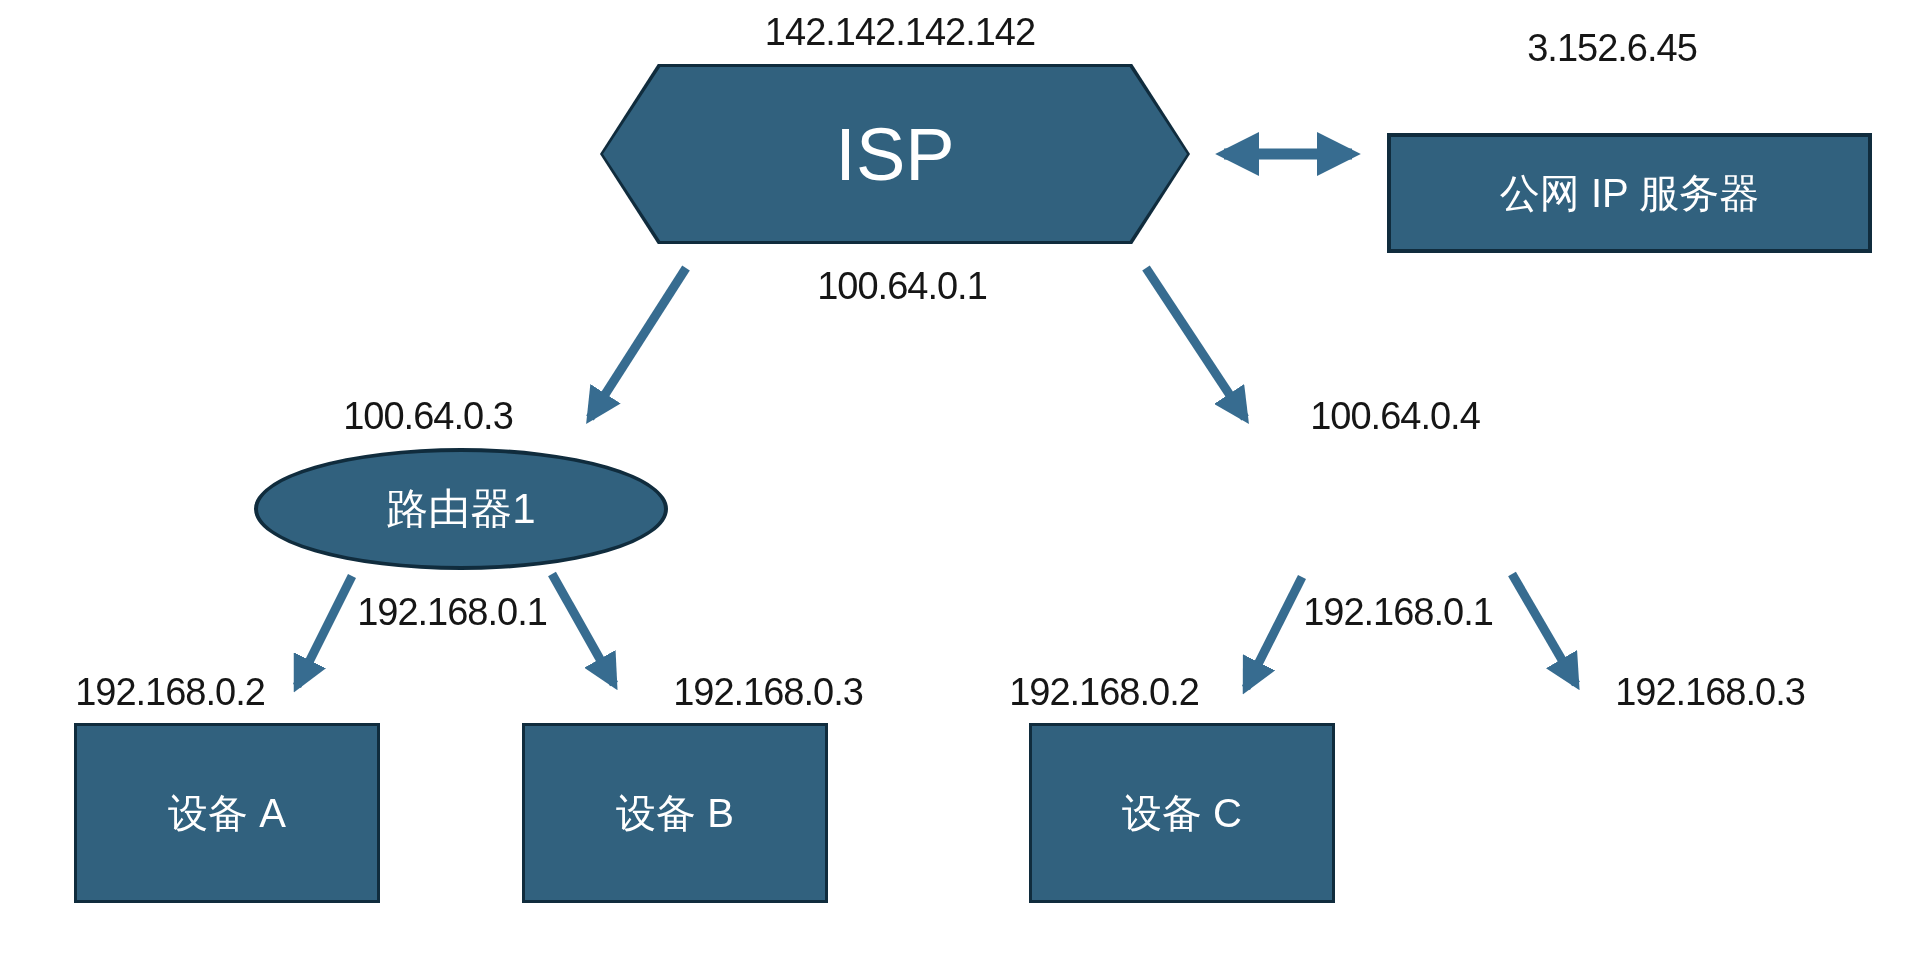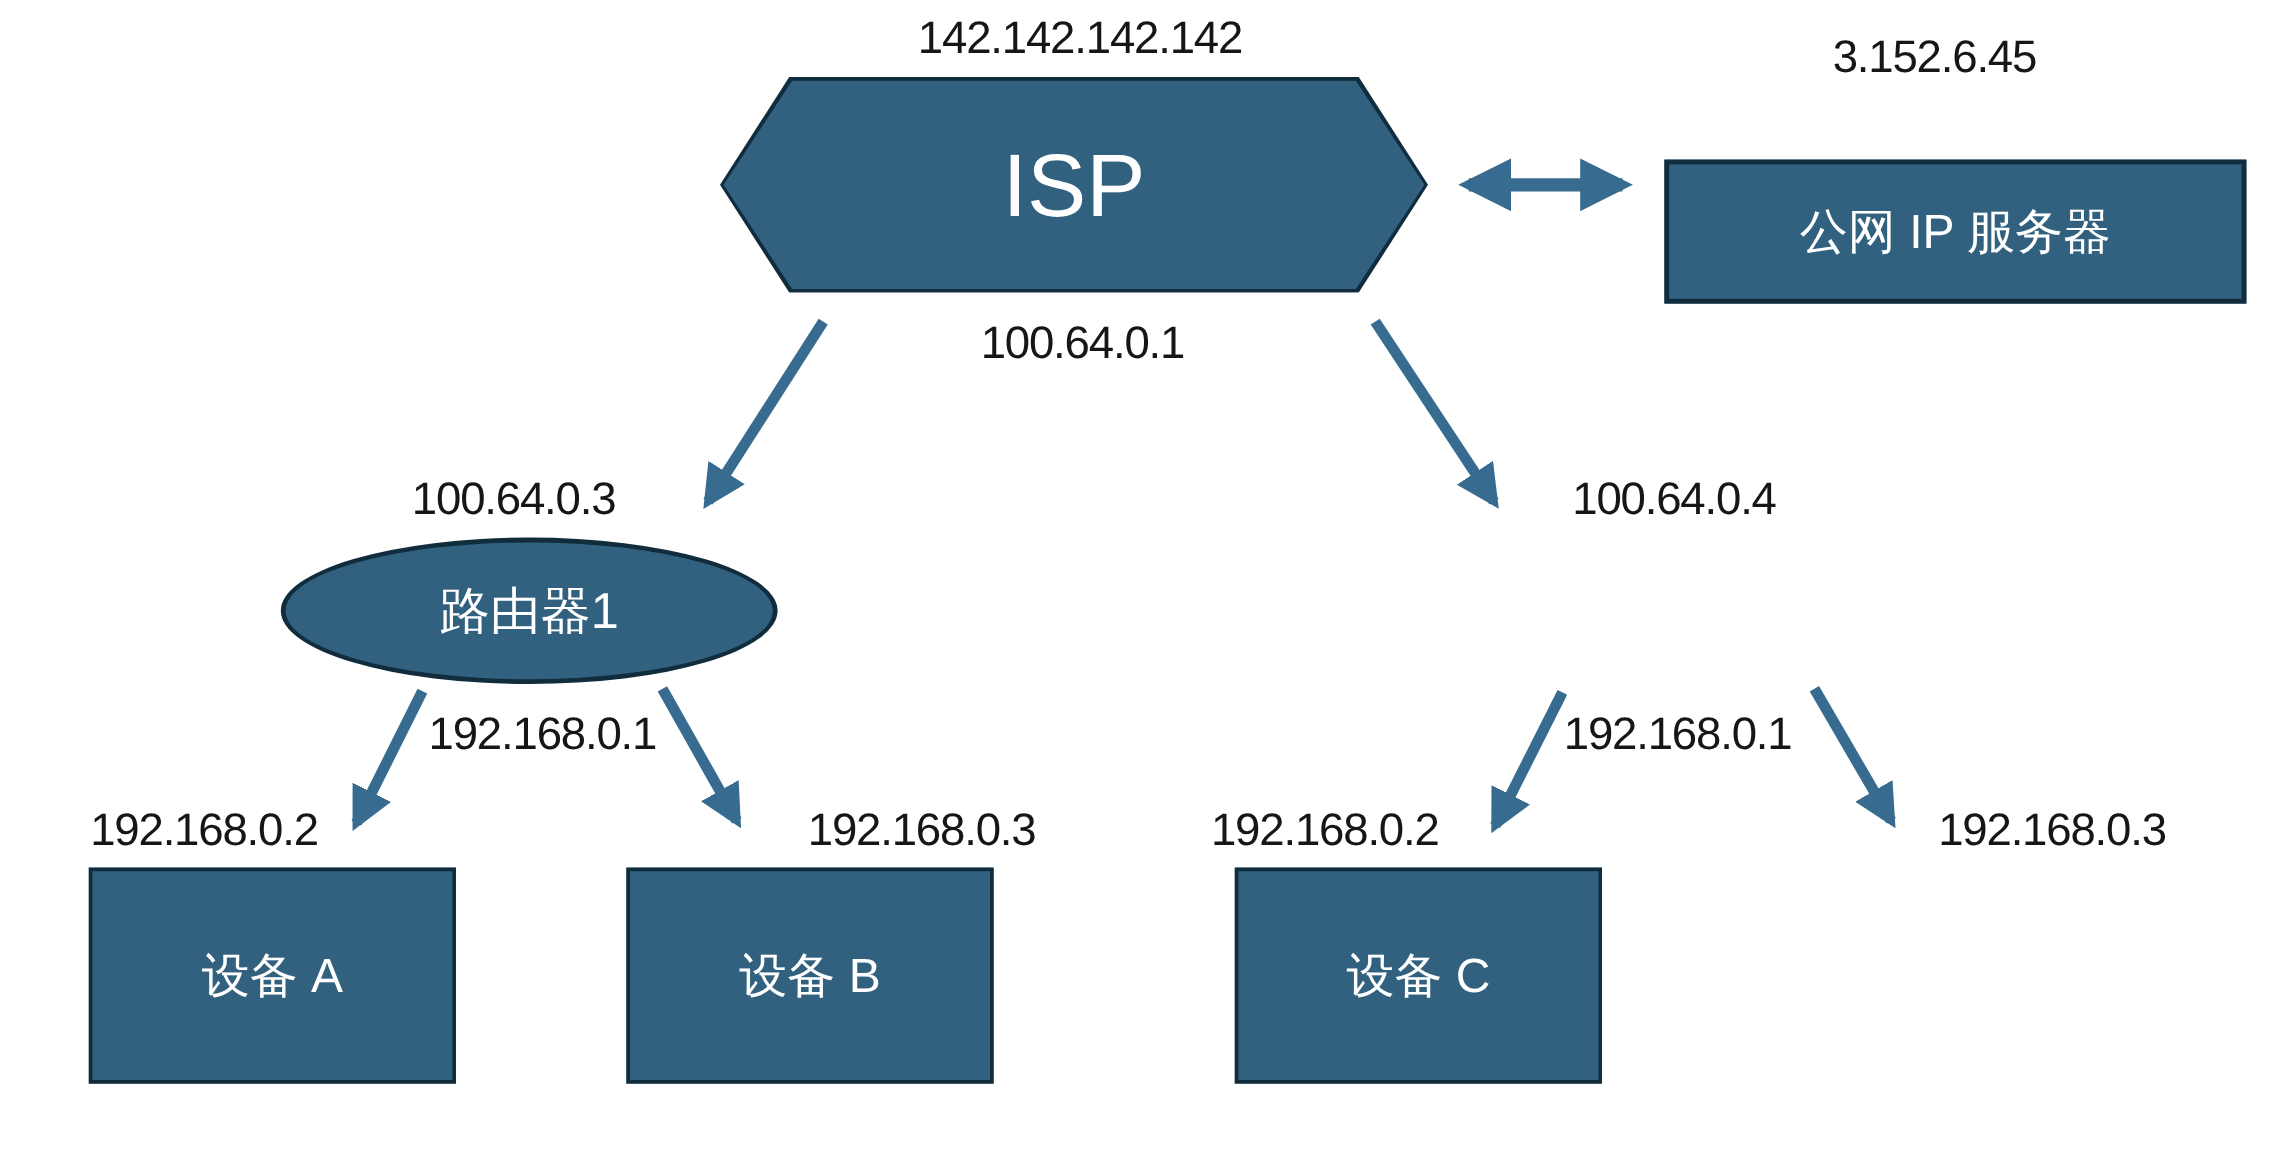--- a/index.html
+++ b/index.html
@@ -38,21 +38,21 @@
   .server{left:1387px;top:93px;width:485px;height:120px;margin-top:40px;}
   .server .shape-text{font-size:40px;}
   .device{width:306px;height:180px;top:723px;border-width:3px;}
   .device .shape-text{font-size:40px;}
   .dev-a{left:74px;} .dev-b{left:522px;} .dev-c{left:1029px;} .dev-d{left:1459px;}
 
   
   .ellipse-node{position:absolute;width:414px;height:122px;top:448px;
     background:var(--shape-fill);border:4px solid var(--shape-border);
     border-radius:50%;display:flex;align-items:center;justify-content:center;}
-  .r1{left:234px;} .r2{left:1184px;}
+  .r1{left:254px;} .r2{left:1184px;}
   .ellipse-node .shape-text{font-size:42px;}
 
   
   svg.arrows{position:absolute;left:0;top:0;width:1912px;height:972px;pointer-events:none;}
   svg.arrows line{stroke:var(--arrow-color);}
   svg.arrows .head{fill:var(--arrow-color);}
 </style>
 </head>
 <body>
 

